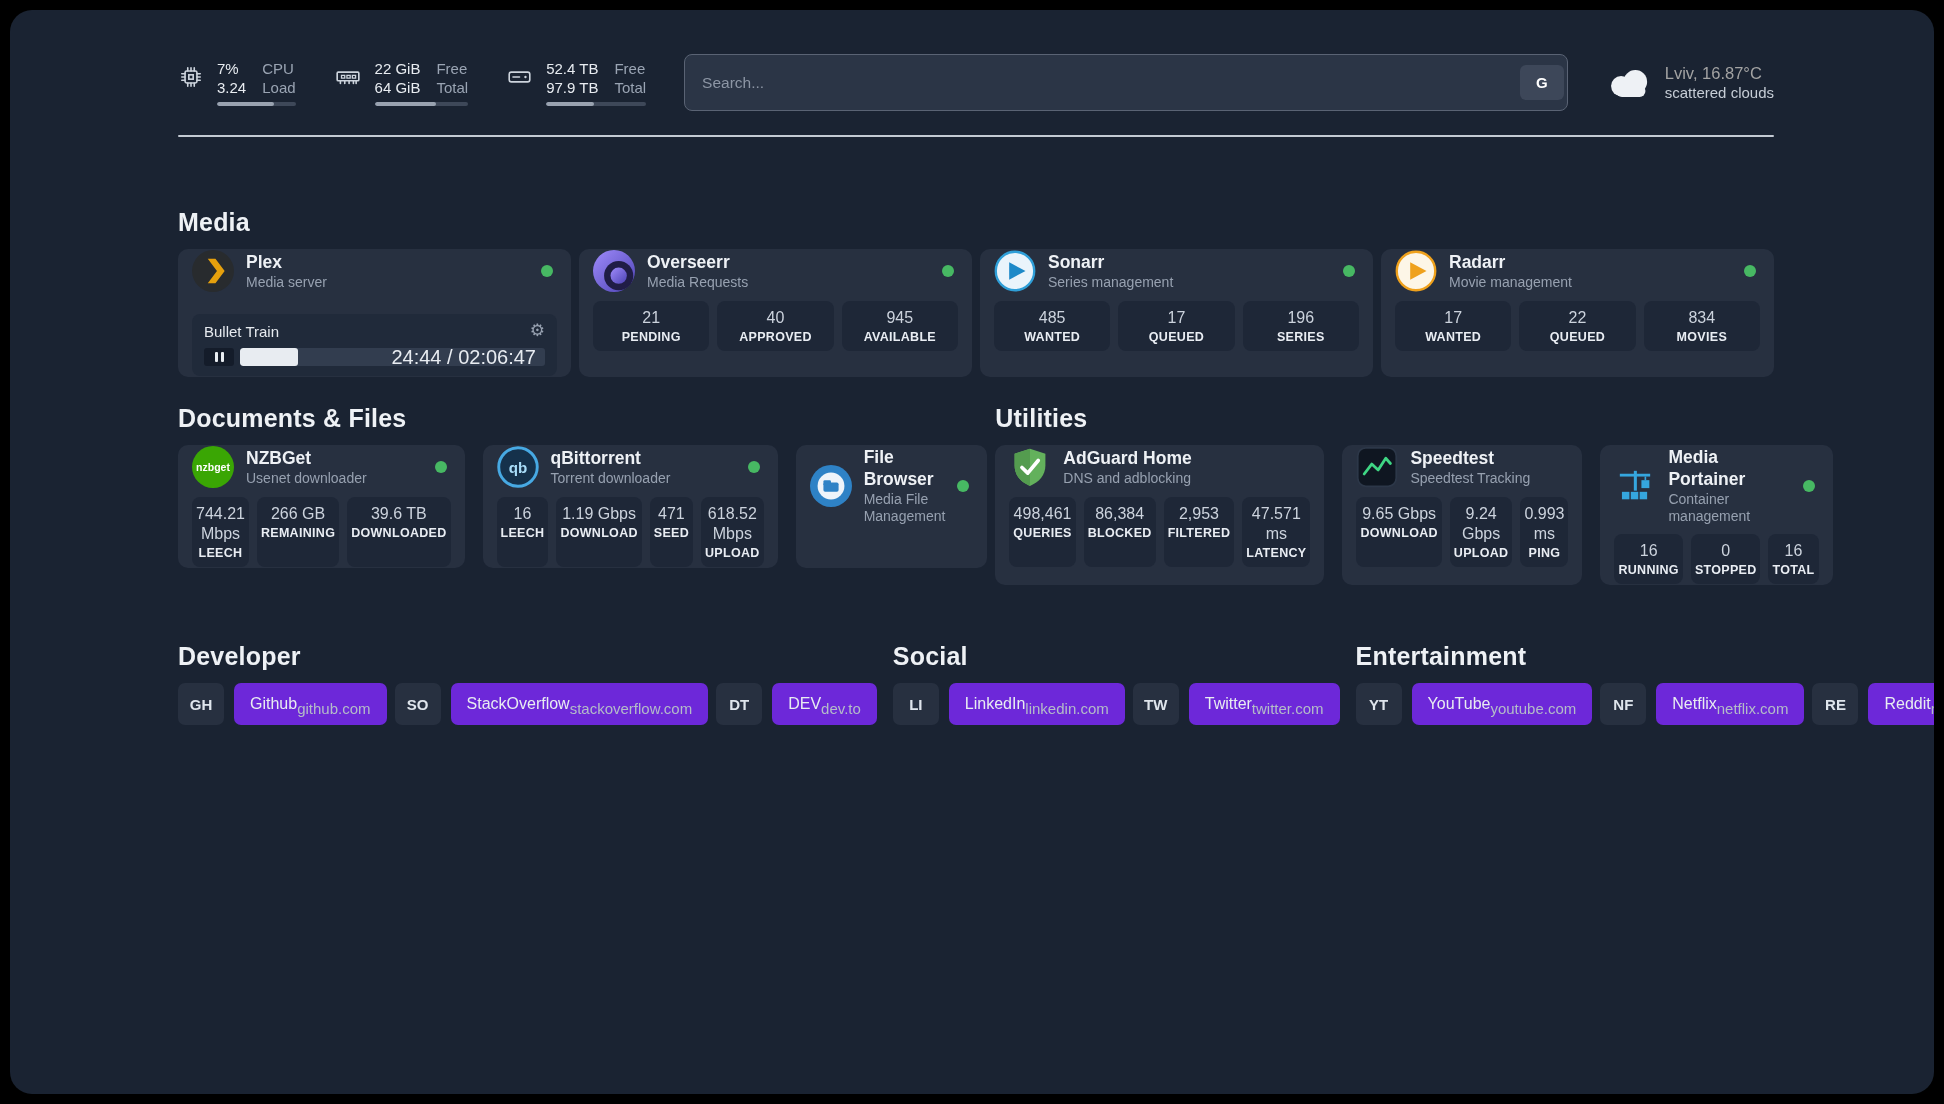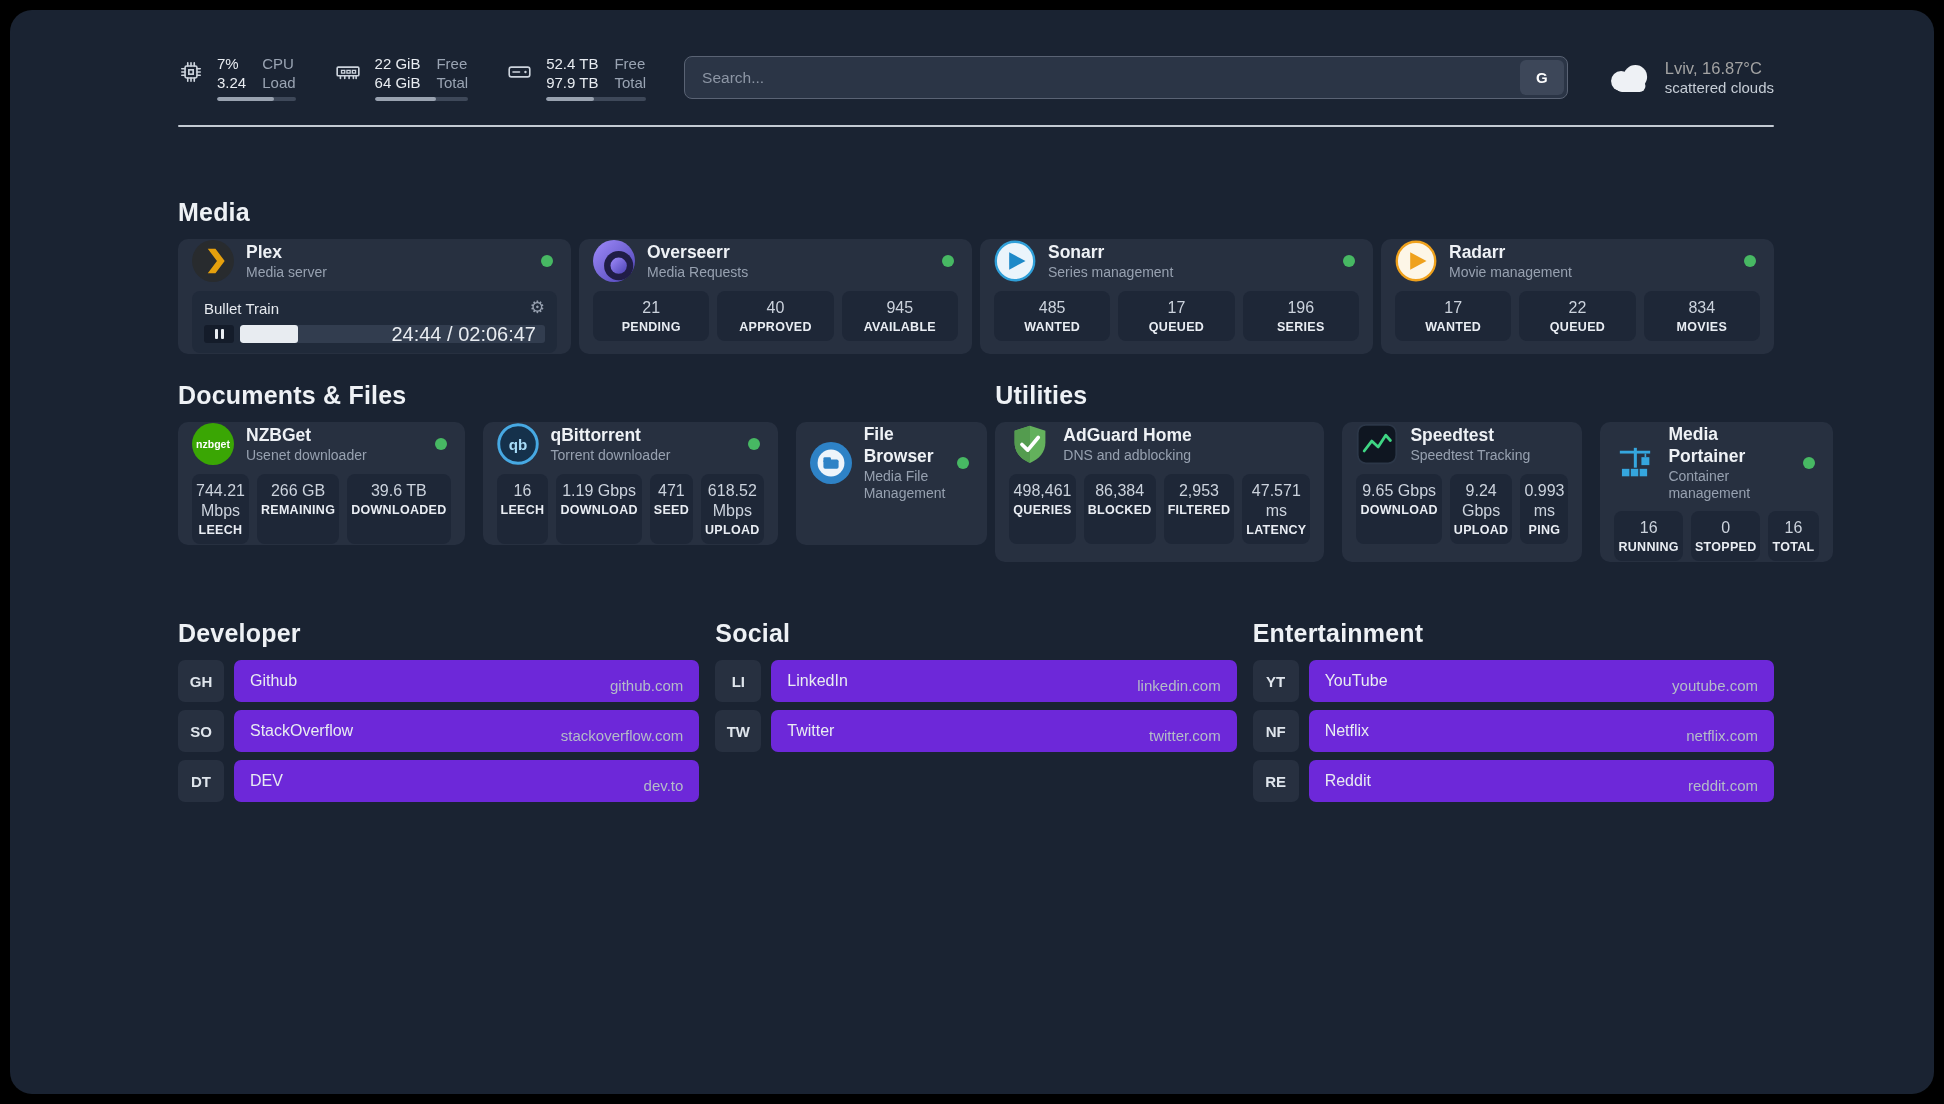--- a/index.html
+++ b/index.html
@@ -12,21 +12,21 @@
   .topbar { display:flex; align-items:center; gap:38px; }
   .res-widget { display:flex; gap:13px; }
   .res-icon { margin-top:5px; }
   .res-rows { display:flex; gap:16px; font-size:15px; }
   .res-col { display:flex; flex-direction:column; line-height:19px; }
   .res-values { color:#e8ecf1; }
   .res-labels { color:#9aa4b3; }
   .res-bar { margin-top:5px; height:4px; border-radius:2px; background:#3e4859; overflow:hidden; }
   .res-fill { height:100%; background:#99a2b0; border-radius:2px; }
 
-  .searchbox { flex:1; display:flex; align-items:center; height:43px; background:#2b3546; border:1px solid #5a6374; border-radius:8px; padding:3px; }
+  .searchbox { flex:1; display:flex; align-items:center; height:57px; background:#2b3546; border:1px solid #5a6374; border-radius:8px; padding:3px; }
   .search-input { flex:1; background:transparent; border:none; outline:none; color:#e8ecf1; font-size:15.5px; padding:0 14px; font-family:inherit; }
   .search-input::placeholder { color:#8d96a5; }
   .search-btn { width:44px; height:35px; border:none; border-radius:6px; background:#3d4759; color:#fff; font-size:15px; font-weight:bold; cursor:pointer; font-family:inherit; }
 
   .weather { display:flex; align-items:center; gap:12px; }
   .weather-loc { font-size:16.5px; color:#a3a3a3; line-height:20px; }
   .weather-cond { font-size:15px; color:#c6cdd6; line-height:19px; }
 
   .divider { margin-top:24px; height:2px; background:#c3cad3; border-radius:1px; }
 
@@ -42,38 +42,38 @@
   .app-title { font-size:17.5px; font-weight:600; color:#eef1f5; line-height:22px; }
   .app-subtitle { font-size:14px; color:#97a1b0; margin-top:1px; line-height:17px; }
   .status-dot { width:12px; height:12px; border-radius:50%; background:#47b863; margin-left:auto; margin-right:4px; flex:0 0 auto; }
 
   .stats { display:flex; gap:8px; margin-top:9px; }
   .stat { flex:1; background:#1e2737; border-radius:8px; text-align:center; padding:7px 4px 6px; }
   .stat-value { font-size:16px; color:#ccd3dd; line-height:20px; }
   .stat-label { font-size:12.5px; font-weight:700; color:#e9edf3; margin-top:2px; letter-spacing:.3px; line-height:15px; }
 
   
-  .player { margin-top:9px; background:#202a3a; border-radius:8px; padding:8px 12px 10px; }
+  .player { margin-top:22px; background:#202a3a; border-radius:8px; padding:8px 12px 10px; }
   .player-top { display:flex; align-items:center; }
   .player-track { font-size:15px; color:#e6eaef; }
   .gear { margin-left:auto; color:#97a1b0; font-size:17px; cursor:pointer; line-height:18px; }
   .player-bottom { display:flex; align-items:center; margin-top:8px; }
   .pause-btn { width:30px; height:18px; background:#141c2a; border-radius:3px; display:flex; align-items:center; justify-content:center; gap:3px; margin-right:6px; cursor:pointer; flex:0 0 auto; }
   .pause-btn i { width:3px; height:10px; background:#e9edf2; border-radius:1px; }
   .player-bar { flex:1; height:18px; background:#323d4f; border-radius:3px; position:relative; overflow:hidden; }
   .player-fill { position:absolute; left:0; top:0; bottom:0; background:#e8ecf1; border-radius:3px; }
   .player-time { position:absolute; right:9px; top:0; font-size:20px; color:#e8ecf1; line-height:18px; }
 
   
   .two-col { display:grid; grid-template-columns:1fr 1fr; gap:8px; margin-top:26px; }
   .col-cards { display:flex; gap:18px; margin-top:12px; }
 
   
   .bookmarks { display:grid; grid-template-columns:repeat(3,1fr); gap:16px; margin-top:56px; }
-  .bm-rows { display:flex; flex-direction:column; gap:8px; margin-top:12px; }
+  .bm-rows { display:flex; gap:8px; margin-top:12px; }
   .bm-row { display:flex; gap:10px; height:42px; cursor:pointer; }
   .bm-abbr { width:46px; background:#273040; border-radius:7px; display:flex; align-items:center; justify-content:center; font-weight:700; font-size:15px; color:#dfe5ec; flex:0 0 auto; }
   .bm-pill { flex:1; background:#6d28d9; border-radius:7px; display:flex; align-items:center; padding:0 16px; }
   .bm-name { font-size:16px; color:#e8ecf1; }
   .bm-domain { margin-left:auto; font-size:15px; color:#b4bcc8;margin-top:8px; }
 </style>
 </head>
 <body>
 
 <div class="surface">

